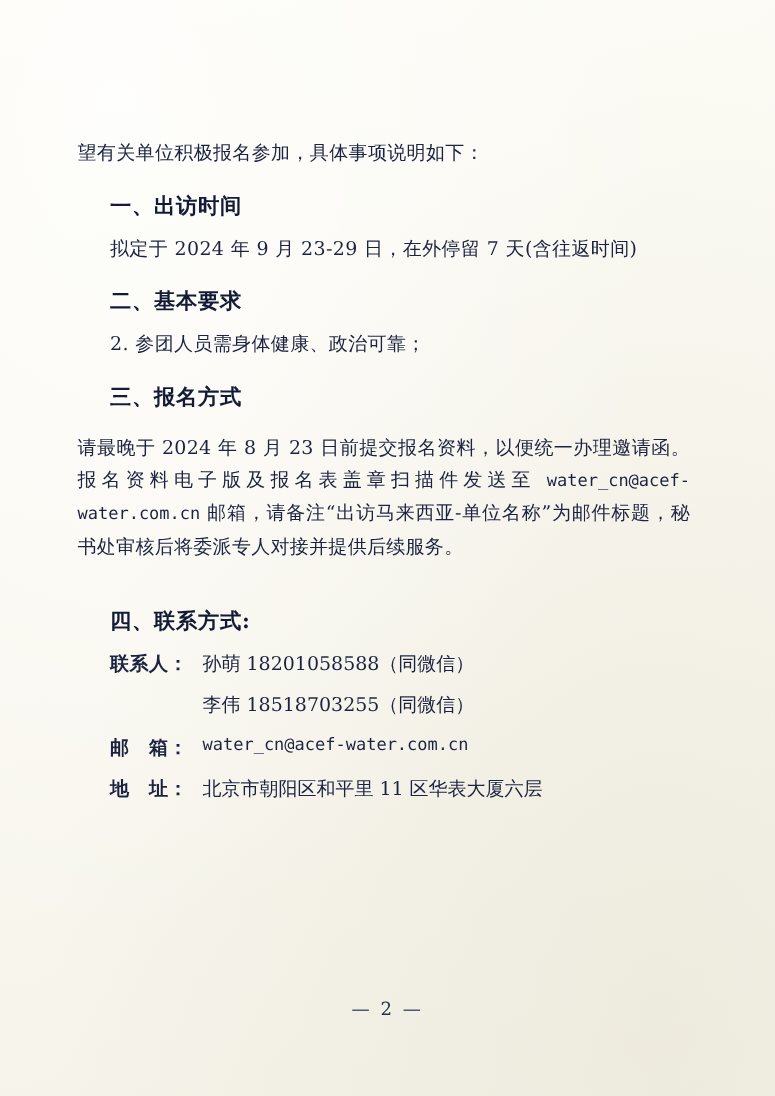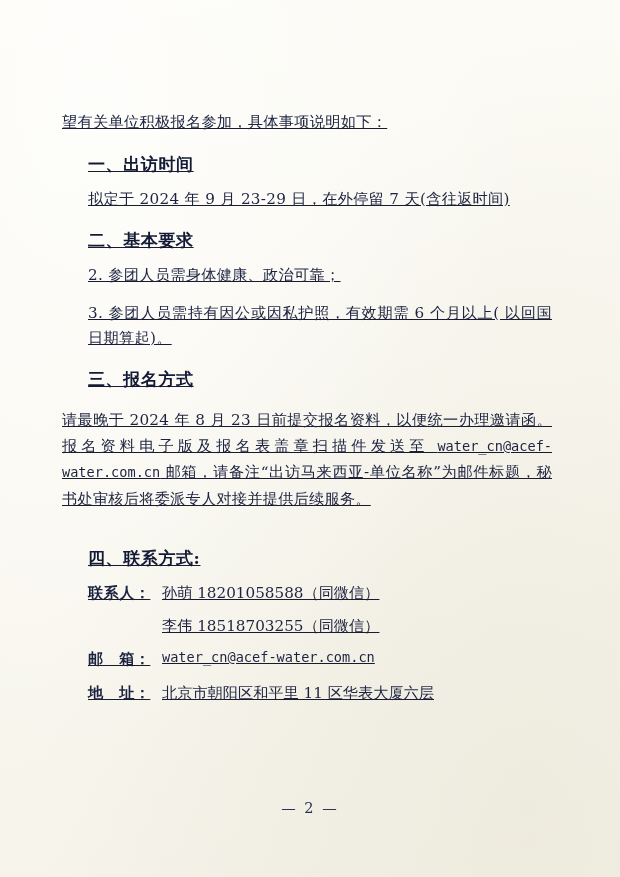--- a/index.html
+++ b/index.html
@@ -29,21 +29,20 @@
     background:
       radial-gradient(ellipse at 15% 10%, rgba(255,255,255,0.65), rgba(255,255,255,0) 60%),
       radial-gradient(ellipse at 85% 92%, rgba(228,224,208,0.45), rgba(255,255,255,0) 65%);
     pointer-events: none;
   }
   .content {
     position: absolute;
     left: 62px;
     top: 110px;
     width: 490px;
-    text-decoration: underline;
   }
   .para {
     font-size: 15.2px;
     line-height: 1.62;
     letter-spacing: 0.3px;
     margin: 0 0 13px 0;
     color: #1c2340;
     text-align: justify;
   }
   .indent1 {
@@ -115,21 +114,20 @@
 
   <div class="content">
 
     <p class="para indent1">望有关单位积极报名参加，具体事项说明如下：</p>
 
     <div class="heading">一、出访时间</div>
     <div class="para indent2">拟定于 2024 年 9 月 23-29 日，在外停留 7 天(含往返时间)</div>
 
     <div class="heading">二、基本要求</div>
     <div class="para indent2">2. 参团人员需身体健康、政治可靠；</div>
-    <div class="para indent2">3. 参团人员需持有因公或因私护照，有效期需 6 个月以上( 以回国日期算起)。</div>
 
     <div class="heading">三、报名方式</div>
     <div class="block-para">
       <span>请最晚于 2024 年 8 月 23 日前提交报名资料，以便统一办理邀请函。报名资料电子版及报名表盖章扫描件发送至 </span><span class="mono">water_cn@acef-water.com.cn</span><span> 邮箱，请备注“出访马来西亚-单位名称”为邮件标题，秘书处审核后将委派专人对接并提供后续服务。</span>
     </div>
 
     <div class="spacer-sm"></div>
 
     <div class="heading">四、联系方式:</div>
     <div class="contact-rows">

